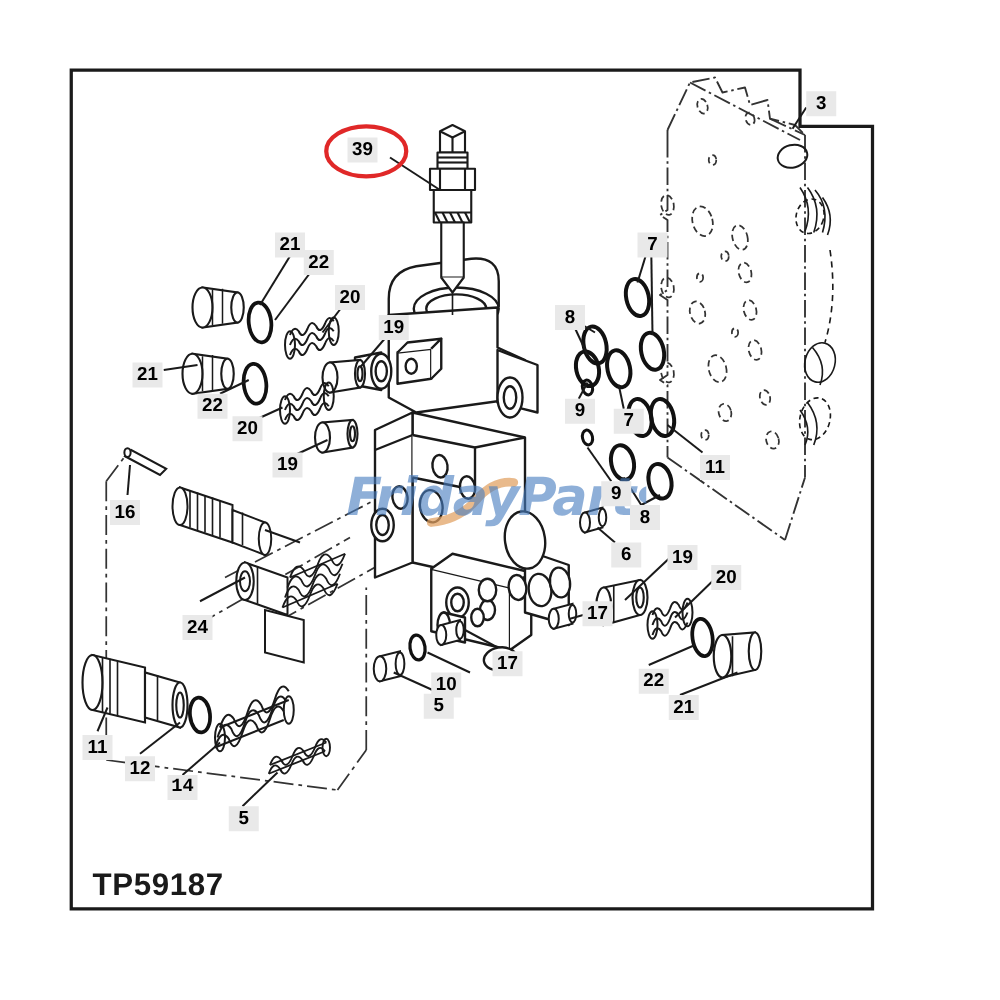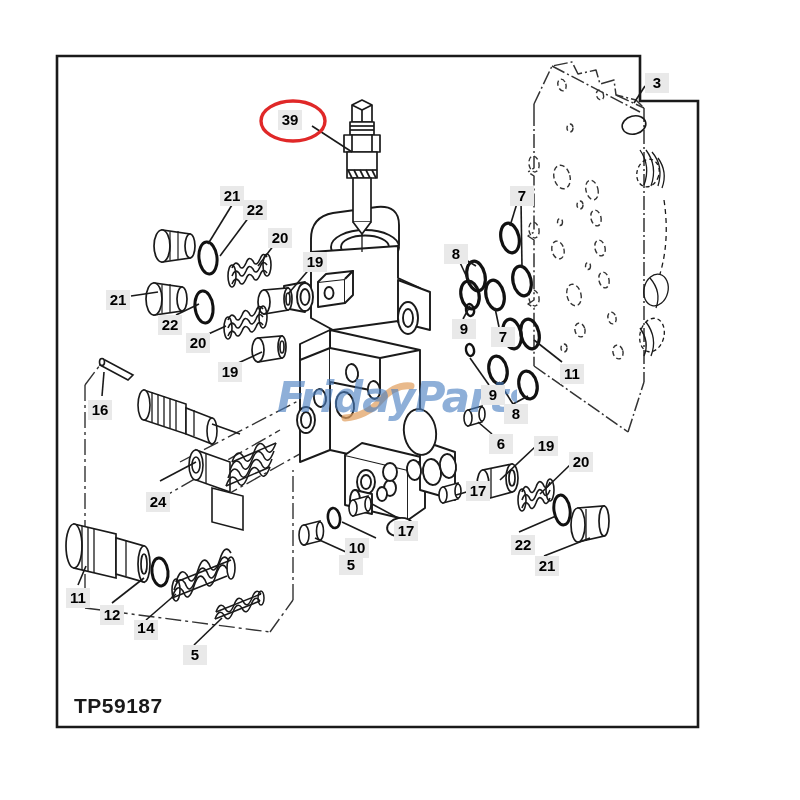--- a/index.html
+++ b/index.html
@@ -36,21 +36,21 @@
     padding: 0 3px;
     box-sizing: border-box;
     letter-spacing: 0px;
   }
   #part-number {
     position: absolute;
     left: 74px;
     top: 694px;
     font-family: "Liberation Sans", sans-serif;
     font-weight: bold;
-    font-size: 21px;
+    font-size: 25px;
     color: #1a1a1a;
     letter-spacing: 0.5px;
   }
   #watermark {
     position: absolute;
     left: 277px;
     top: 374px;
     width: 240px;
     height: 52px;
     pointer-events: none;

